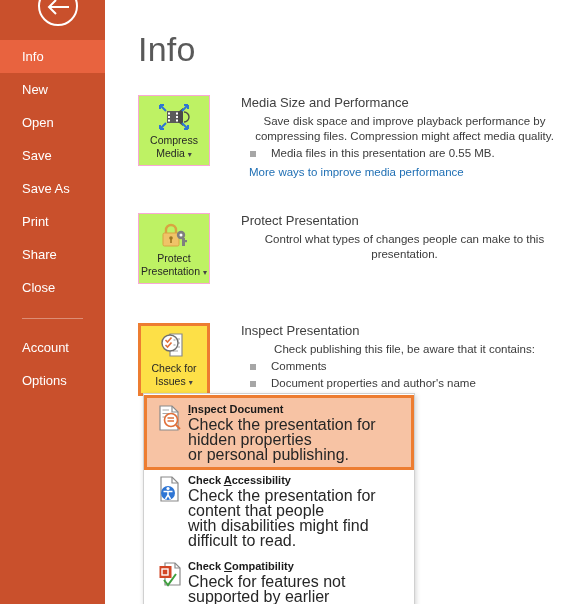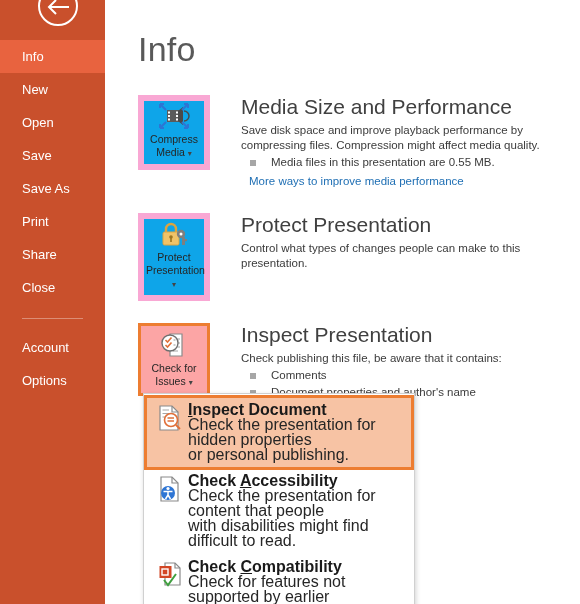--- a/index.html
+++ b/index.html
@@ -79,56 +79,58 @@
   .section { position: absolute; left: 33px; width: 430px; }
   .sec-media   { top: 95px; }
   .sec-protect { top: 213px; }
   .sec-inspect { top: 323px; }
 
   .big-btn {
     position: absolute;
     left: 0; top: 0;
     width: 72px;
     min-height: 68px;
-    border: 6px solid #f9a8d4;
-    background: #0ea5e9;
+    border: 1px solid #f9a8d4;
+    background: #bef264;
     text-align: center;
     box-sizing: border-box;
+    padding-top: 6px;
   }
   .big-btn.highlighted {
-    background: #fca5a5;
+    background: #fde047;
     border: 3px solid #ed7d31;
     padding-top: 4px;
   }
   .big-btn .glyph {
     height: 30px;
     display: flex;
     align-items: center;
     justify-content: center;
   }
   .big-btn .lbl {
     font-size: 10.5px;
     color: #262626;
     line-height: 13px;
     padding: 2px 2px 4px 2px;
   }
   .caret { font-size: 8px; color: #444; }
 
   .sec-body { position: absolute; left: 103px; top: 0; width: 327px; }
   .sec-head {
-    font-size: 21px;
+    font-size: 13px;
     color: #404040;
     margin: 0 0 4px 0;
     font-weight: normal;
   }
   .sec-text {
     font-size: 11.5px;
     color: #3b3b3b;
     line-height: 15px;
     margin: 0;
+    text-align: center;
   }
   ul.bullets { list-style: none; margin: 1px 0 0 0; padding: 0; }
   ul.bullets li {
     font-size: 11.5px;
     color: #3b3b3b;
     line-height: 17px;
     padding-left: 30px;
     position: relative;
     white-space: nowrap;
   }
@@ -175,21 +177,21 @@
   }
   .mi-icon {
     width: 36px;
     flex: 0 0 36px;
     display: flex;
     justify-content: center;
     padding-top: 2px;
   }
   .mi-text { flex: 1 1 auto; }
   .mi-title {
-    font-size: 16px;
+    font-size: 11px;
     font-weight: bold;
     color: #1a1a1a;
     line-height: 15px;
   }
   .mi-title u { text-decoration: underline; }
   .mi-desc {
     font-size: 16px;
     color: #262626;
     line-height: 15px;
   }

